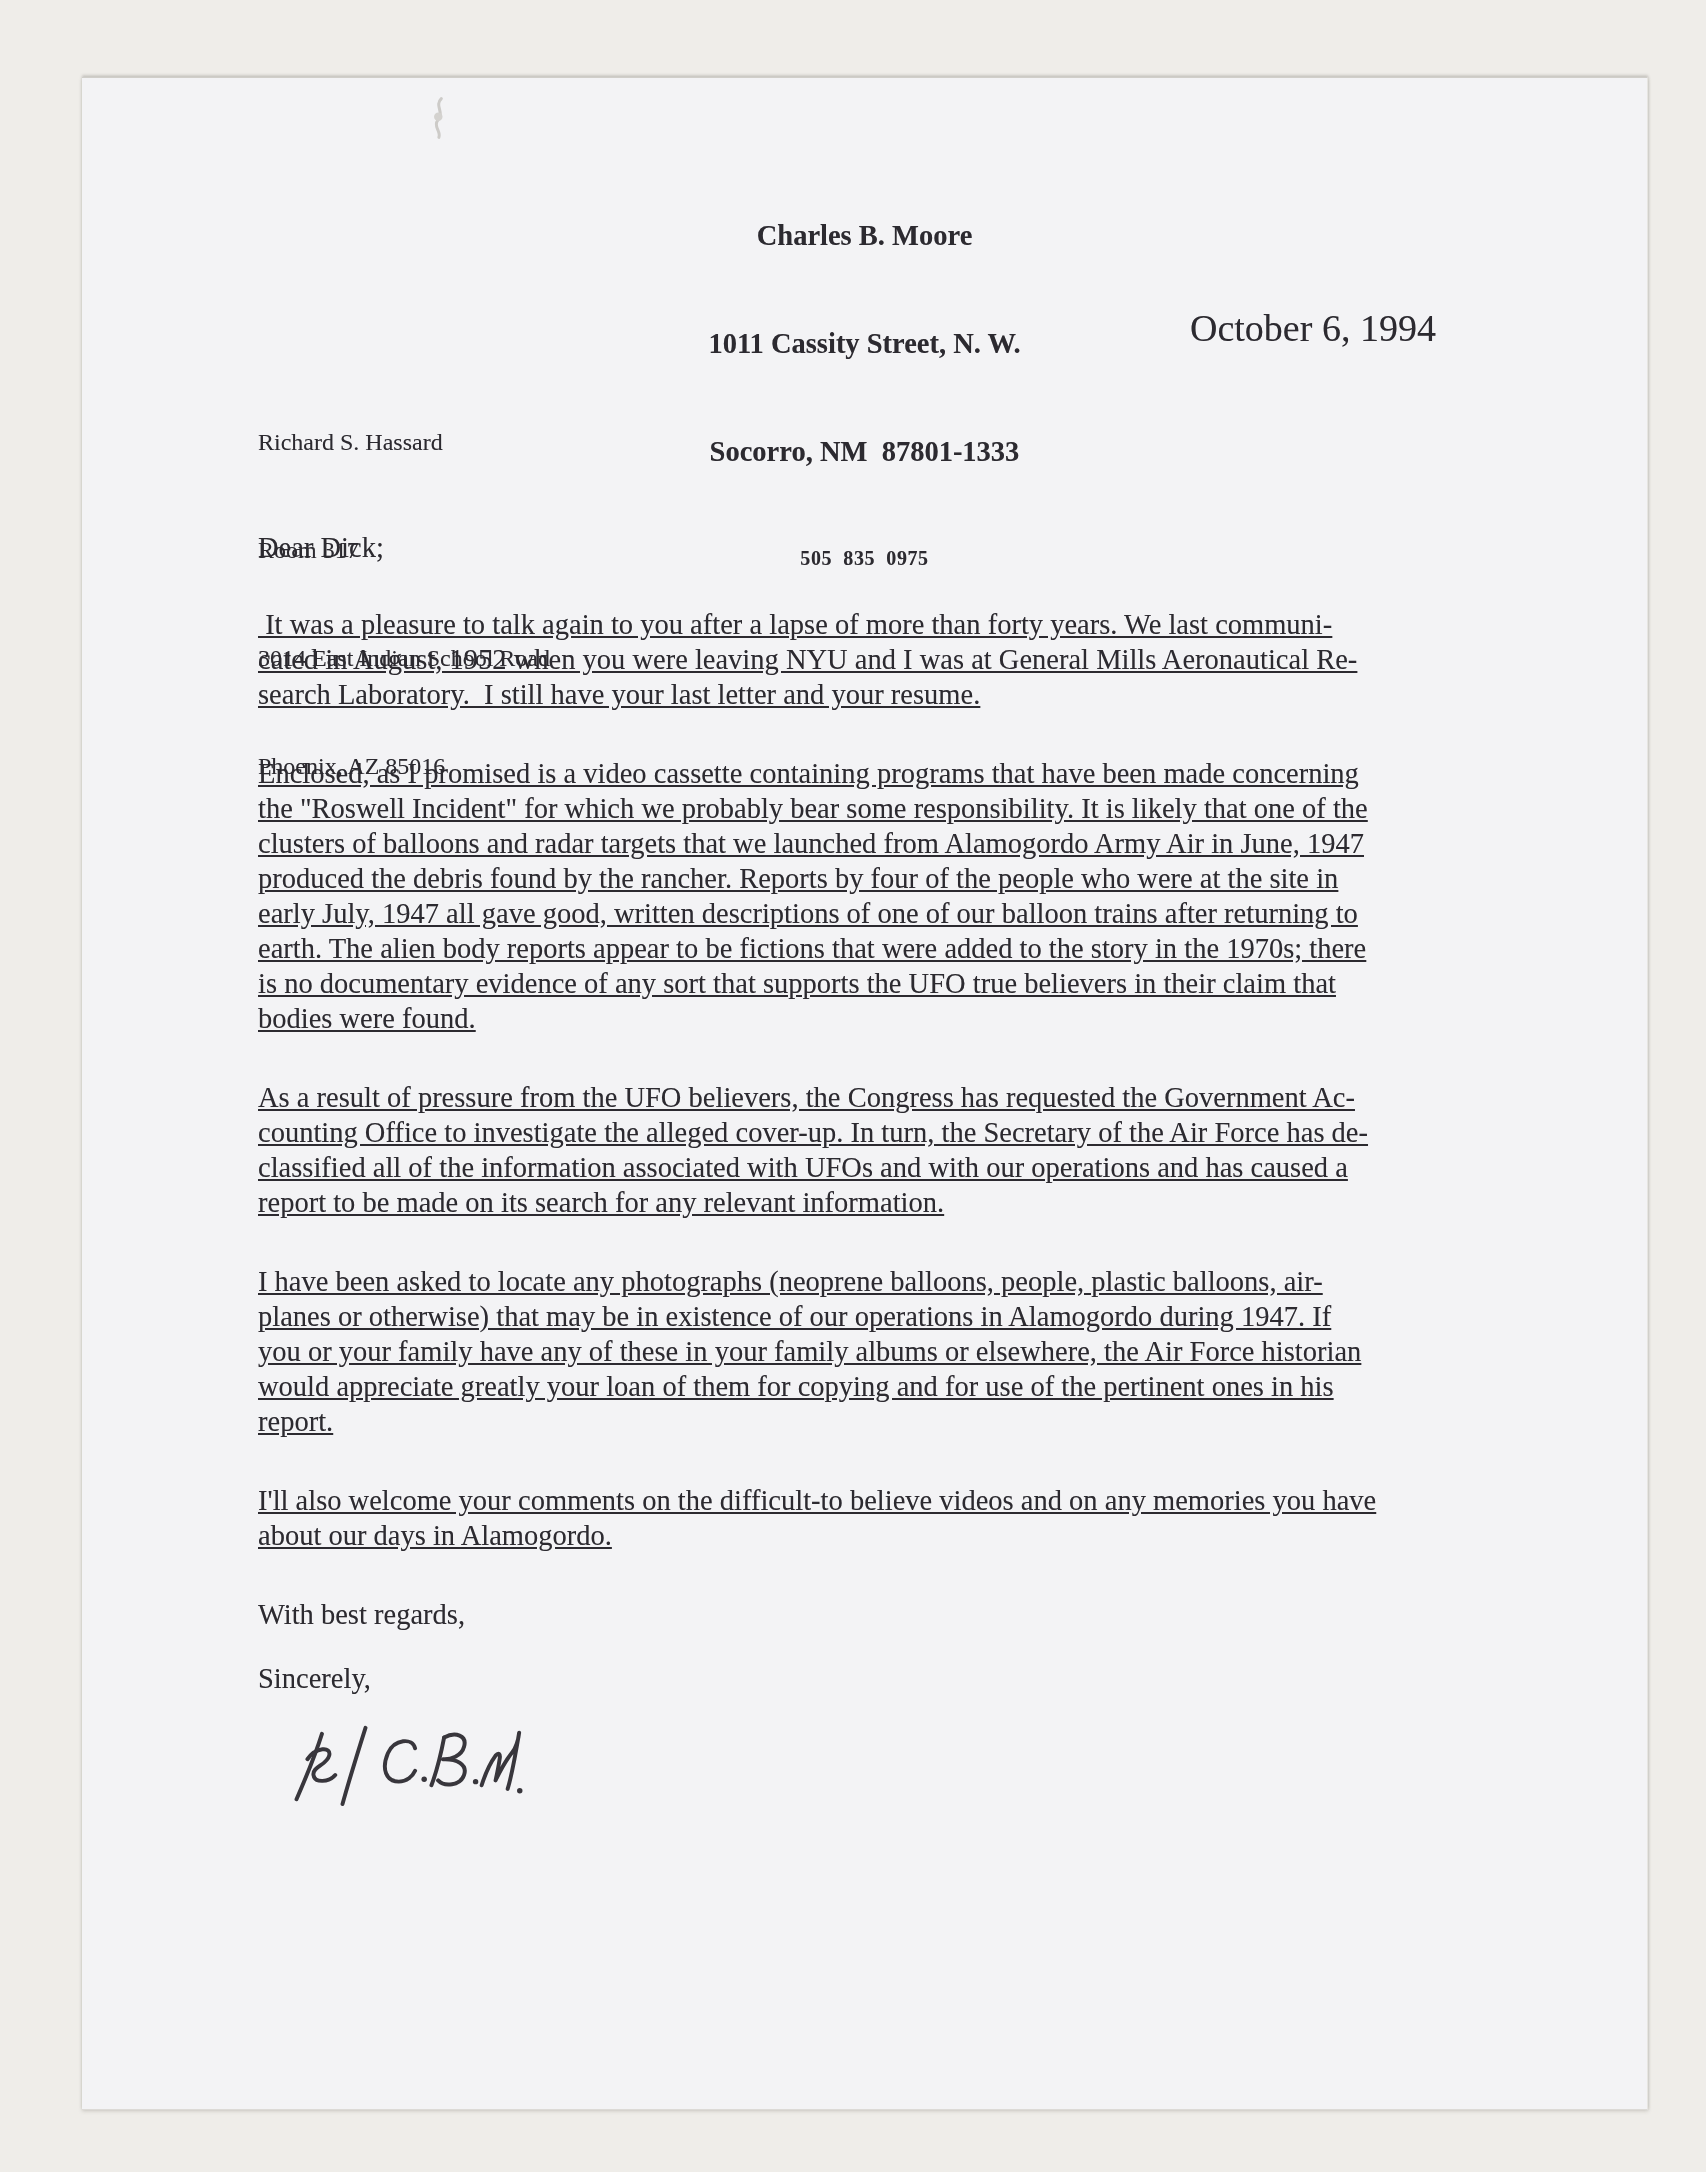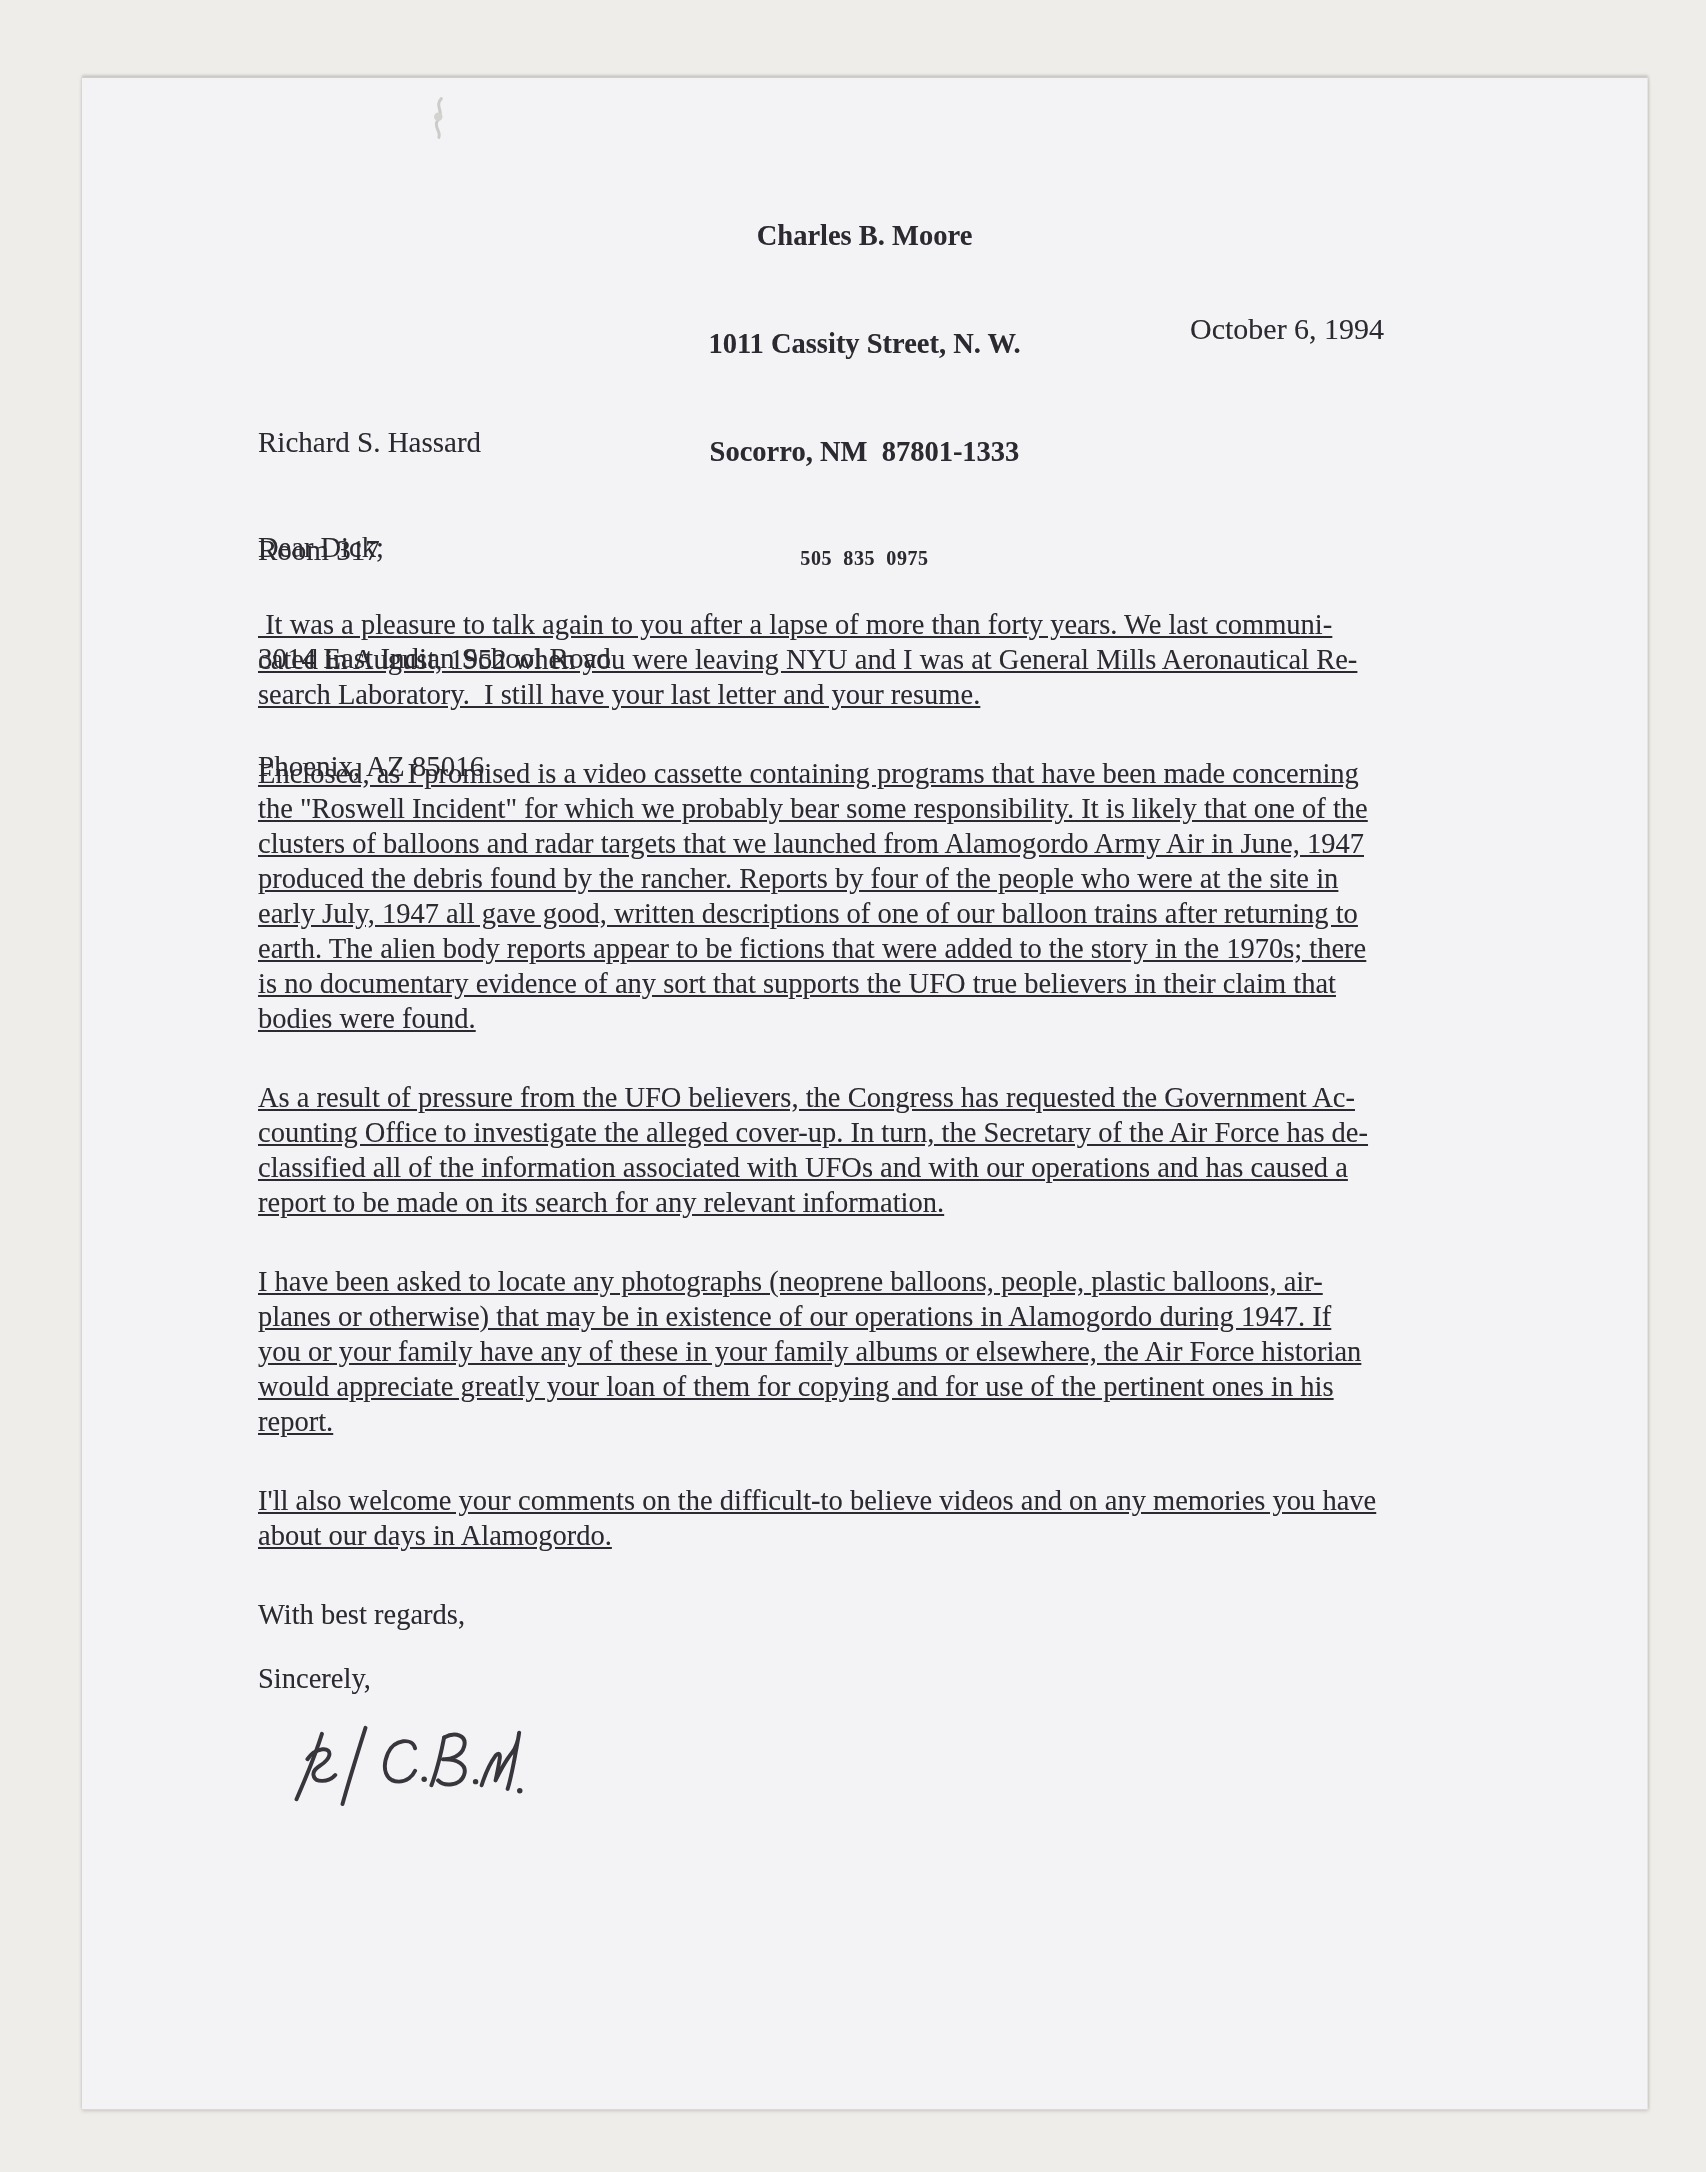--- a/index.html
+++ b/index.html
@@ -35,27 +35,27 @@
     font-size: 28.5px; line-height: 36px;
     white-space: pre;
   }
   .letterhead .phone {
     font-size: 20px; line-height: 33px;
     letter-spacing: 0.6px;
   }
   .date-line {
     position: absolute;
     left: 1108px; top: 233px;
-    font-size: 30px; line-height: 35px;
+    font-size: 38px; line-height: 35px;
     white-space: pre;
   }
   .recipient {
     position: absolute;
     left: 176px; top: 274px;
-    font-size: 29px; line-height: 36px;
+    font-size: 24px; line-height: 36px;
     white-space: pre;
   }
   .salutation {
     position: absolute;
     left: 176px; top: 452px;
     font-size: 28.5px; line-height: 35px;
     white-space: pre;
   }
   .letter-body {
     position: absolute;

